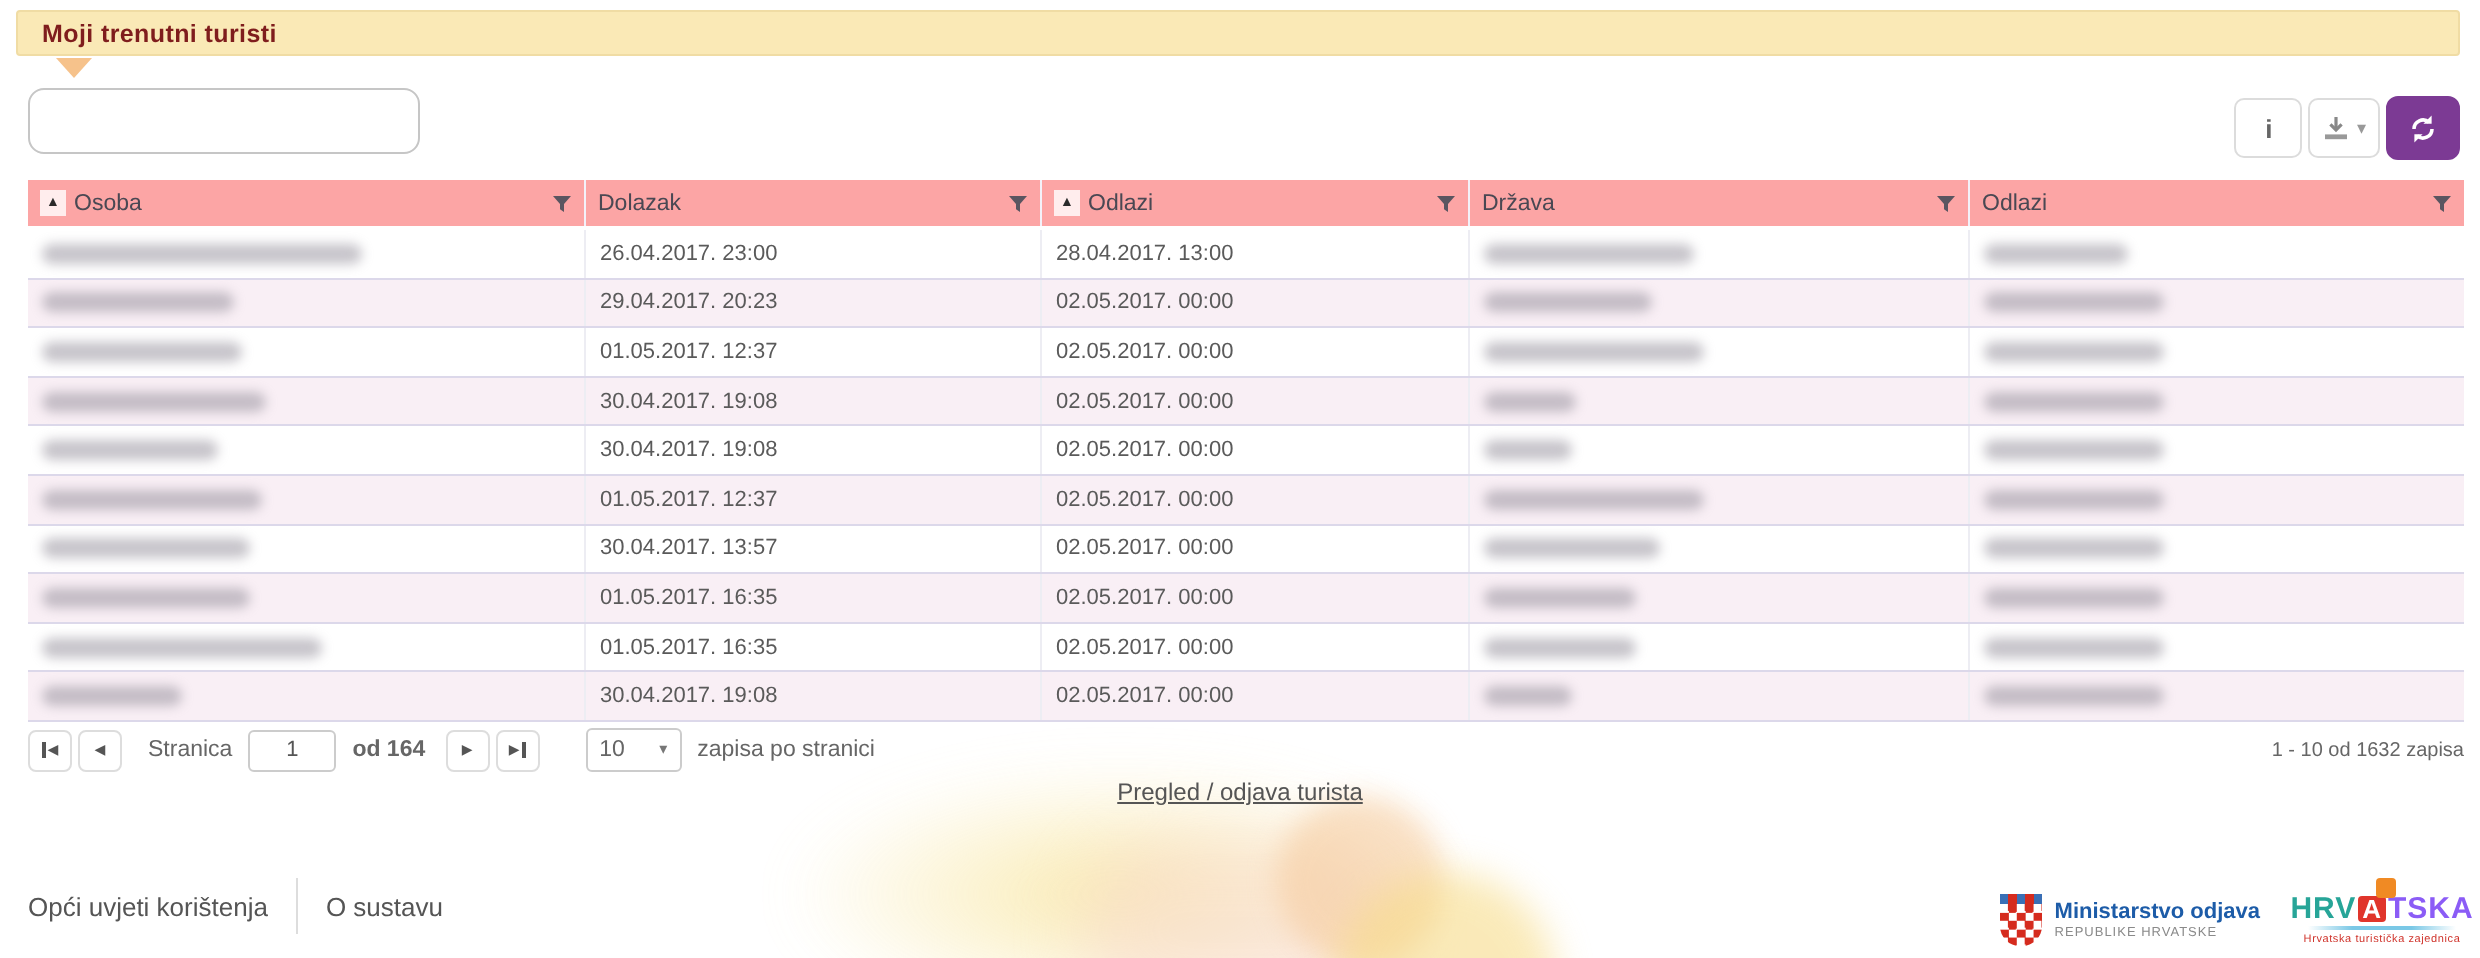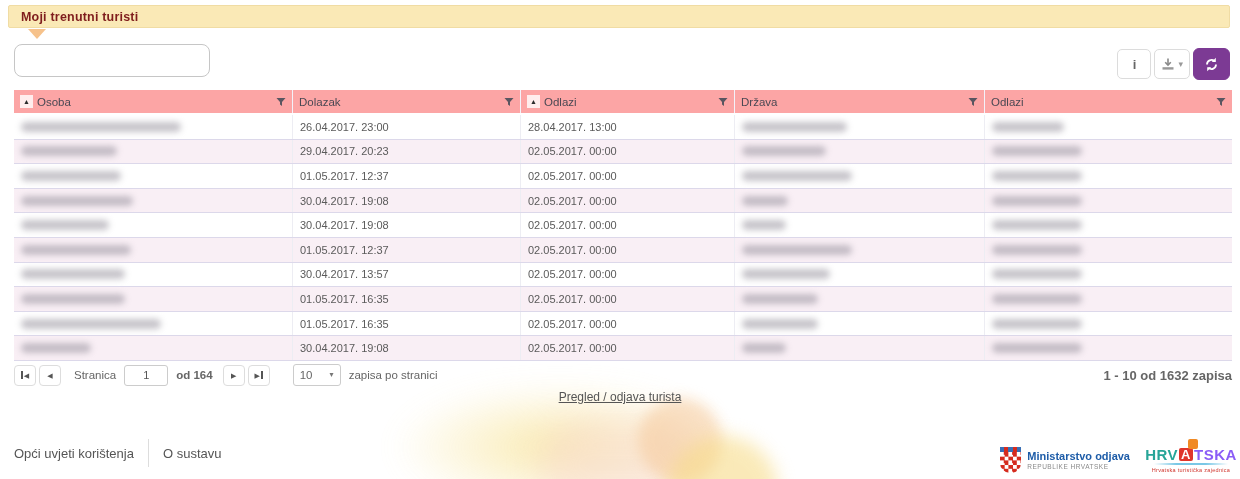--- a/index.html
+++ b/index.html
@@ -80,21 +80,21 @@
     width:44px; height:21px; border:1px solid #CCCCCC; border-radius:3px; text-align:center;
     margin:0 8px 0 2px; font:11px "Liberation Sans", sans-serif; color:#555; outline:none;
   }
   .of-label { margin-right:10px;font-weight:bold; }
   .select {
     width:48px; height:22px; border:1px solid #CCCCCC; border-radius:3px; background:#fff;
     display:flex; align-items:center; justify-content:space-between; padding:0 6px;
     margin:0 8px 0 20px; cursor:pointer;
   }
   .select .tri { font-size:8px; color:#777; }
-  .range { margin-left:auto; font-size:13px; color:#666;font-weight:bold; }
+  .range { margin-left:auto; font-size:10px; color:#666; }
 
   
   .link-center { position:absolute; top:387px; left:0; width:100%; text-align:center; z-index:2; }
   .action-link { color:#555; font-size:12px; text-decoration:underline; cursor:pointer; }
 
   
   .decor { position:absolute; border-radius:50%; pointer-events:none; z-index:0; }
   .decor-a { left:390px; top:382px; width:340px; height:130px; border-radius:60px;
              background:radial-gradient(ellipse at center,#F7E292 0%,rgba(247,226,146,0) 70%);
              filter:blur(14px); opacity:.75; }

